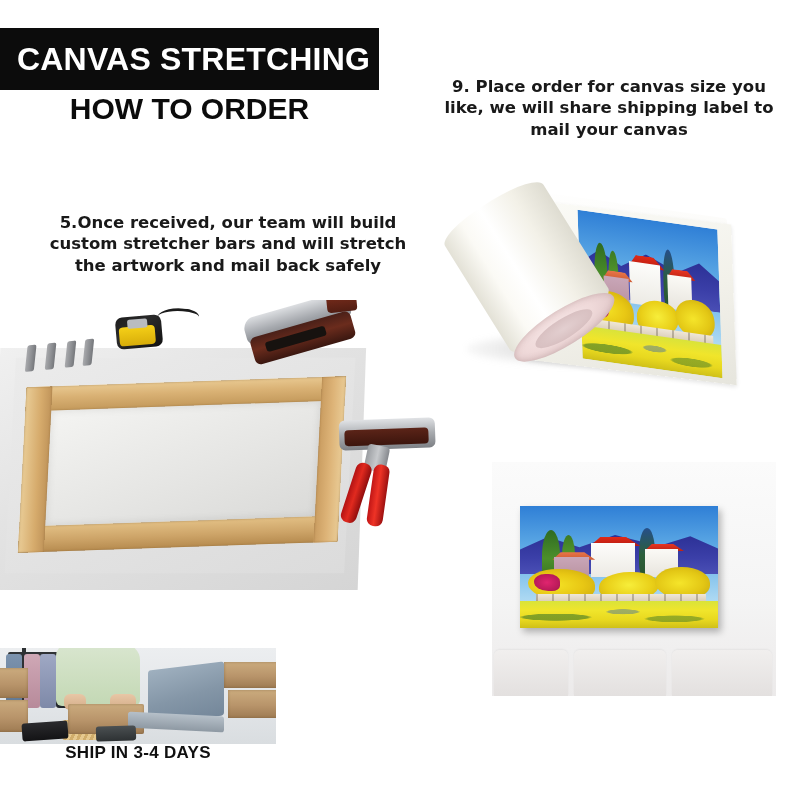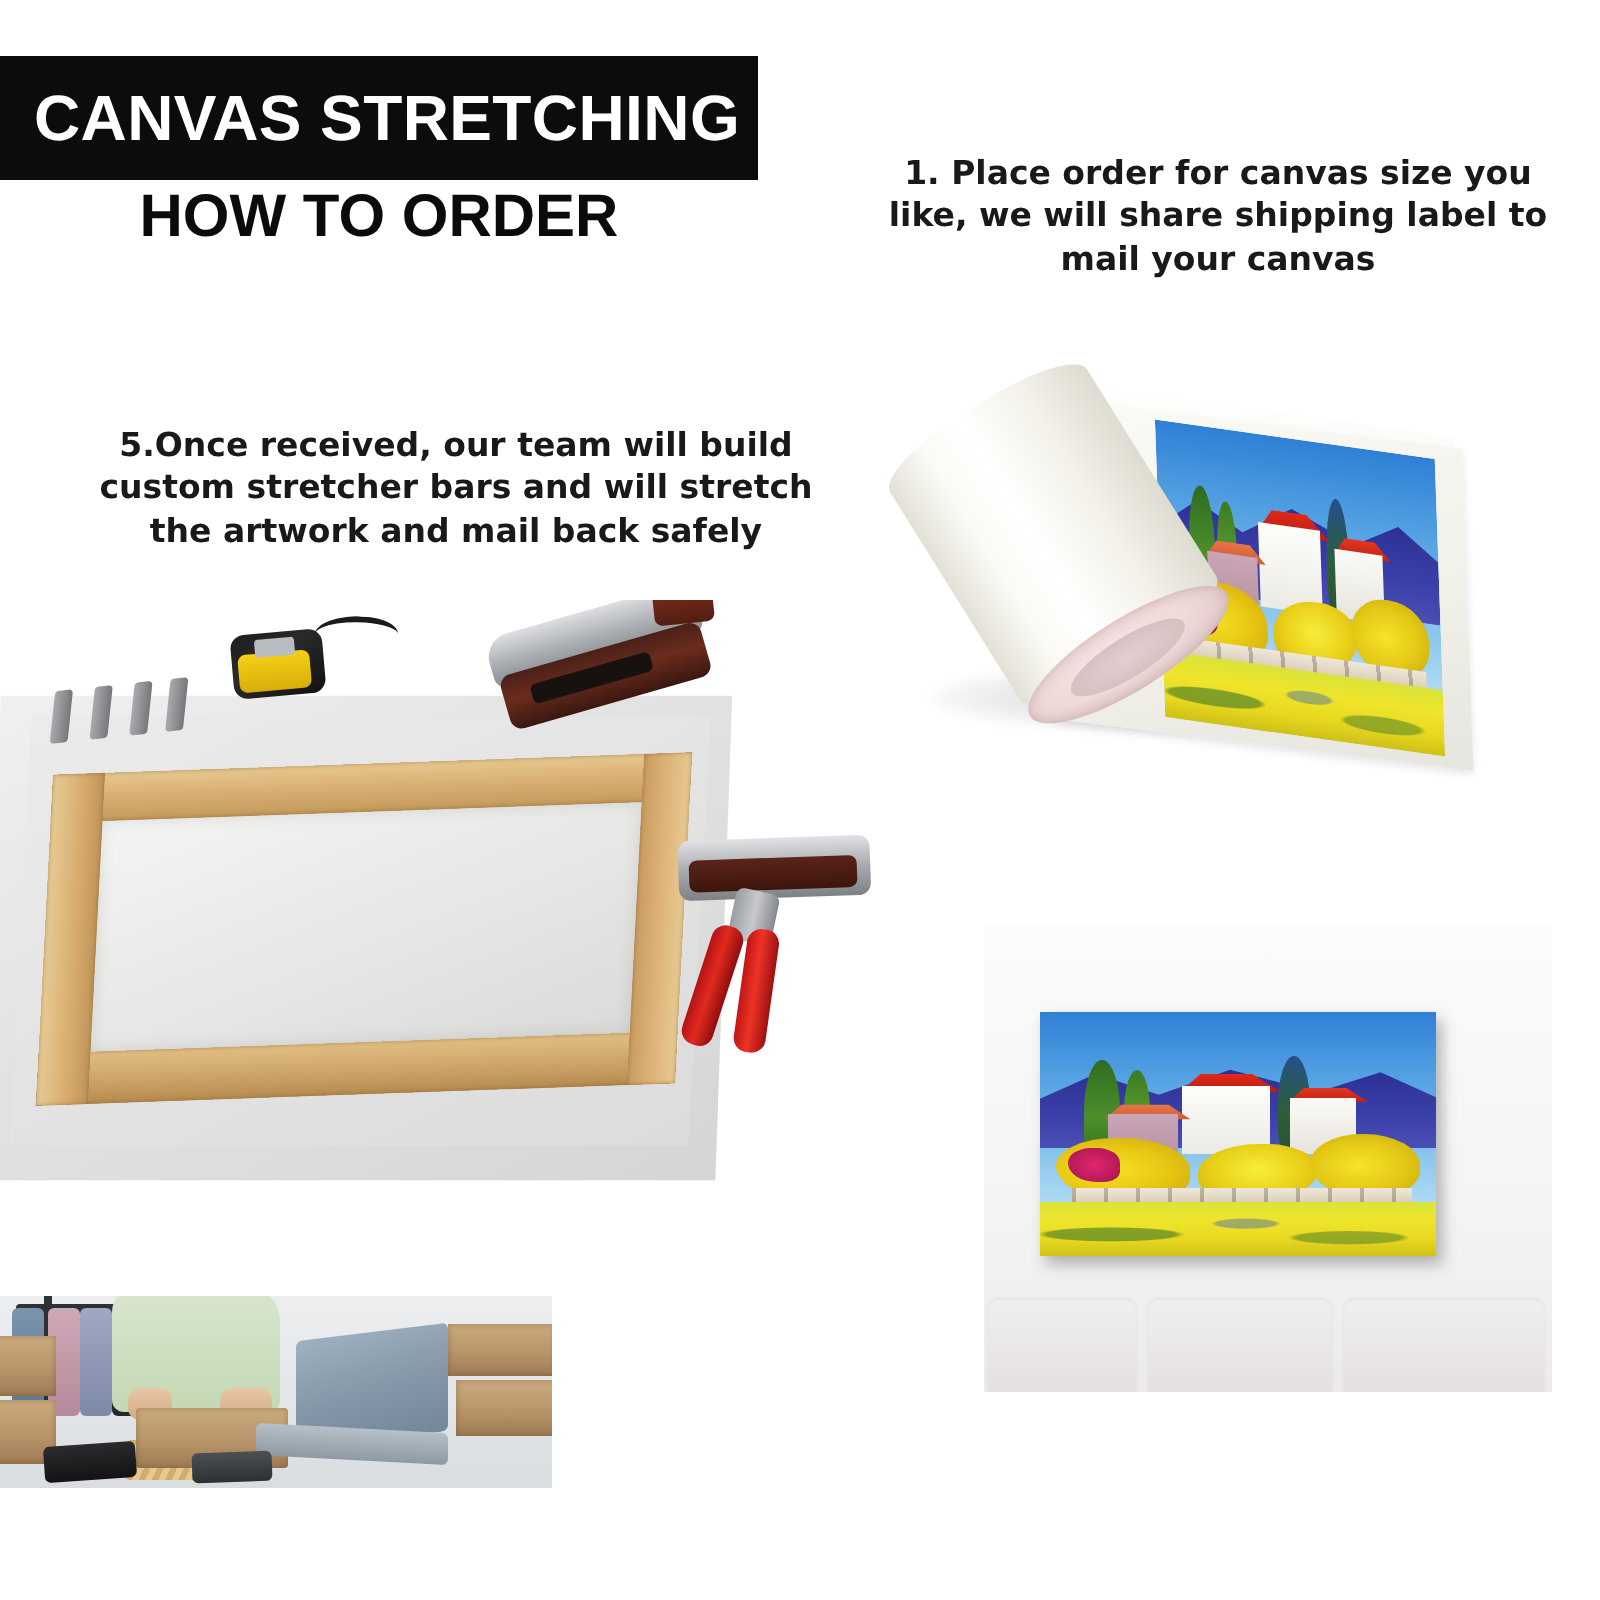--- a/index.html
+++ b/index.html
@@ -183,21 +183,21 @@
 </head>
 <body>
 
 <div class="stage">
 
   <div class="title-bar">
     <div class="t">CANVAS STRETCHING</div>
   </div>
   <div class="subtitle">HOW TO ORDER</div>
 
-  <div class="step-text" id="step1-text">1.   Place order for canvas size you like, we will share shipping label to mail your canvas</div>
+  <div class="step-text" id="step1-text">9.   Place order for canvas size you like, we will share shipping label to mail your canvas</div>
 
   <div class="photo" id="photo-rolled">
     <div class="roll-shadow"></div>
     <div class="roll-sheet2"></div>
     <div class="roll-sheet"></div>
     <div class="art" id="art-rolled">
       <div class="sky"></div>
       <div class="hill"></div>
       <div class="cyp1"></div>
       <div class="cyp2"></div>
@@ -309,14 +309,15 @@
     <div class="pk-person"></div>
     <div class="pk-hand" style="left:64px;top:46px;width:22px;height:16px;"></div>
     <div class="pk-hand" style="left:110px;top:46px;width:26px;height:16px;"></div>
     <div class="pk-straw"></div>
     <div class="pk-box" style="left:68px;top:56px;width:76px;height:30px;border-radius:2px;"></div>
     <div class="pk-laptop-screen"></div>
     <div class="pk-laptop-base"></div>
     <div class="pk-calc"></div>
     <div class="pk-phone"></div>
   </div>
+  <div class="ship-label">SHIP IN 3-4 DAYS</div>
 
 </div>
 
 </body></html>

